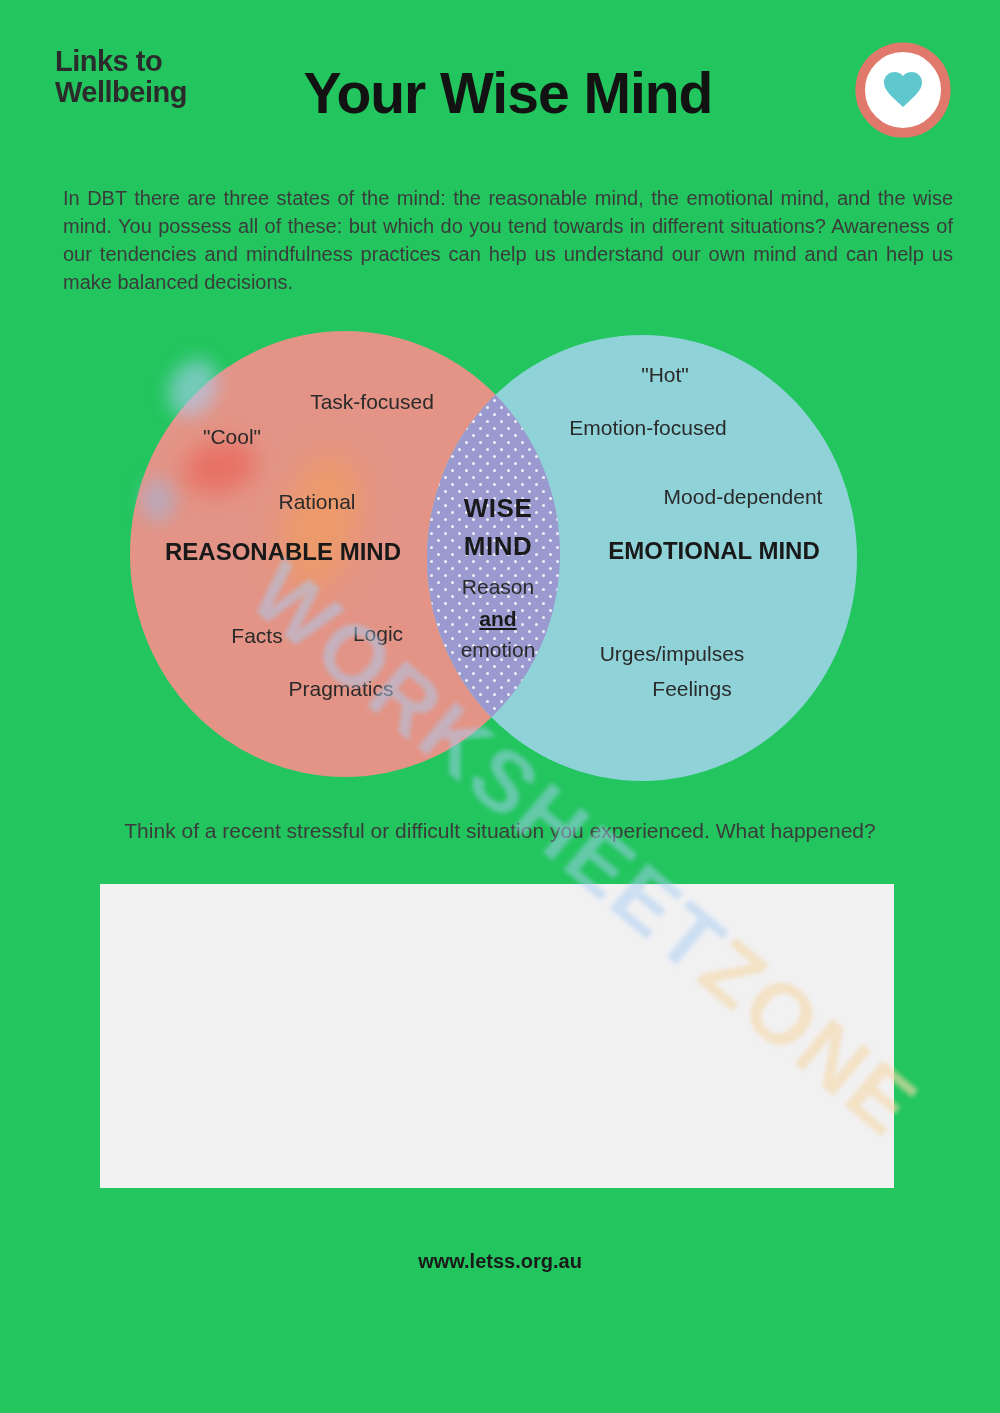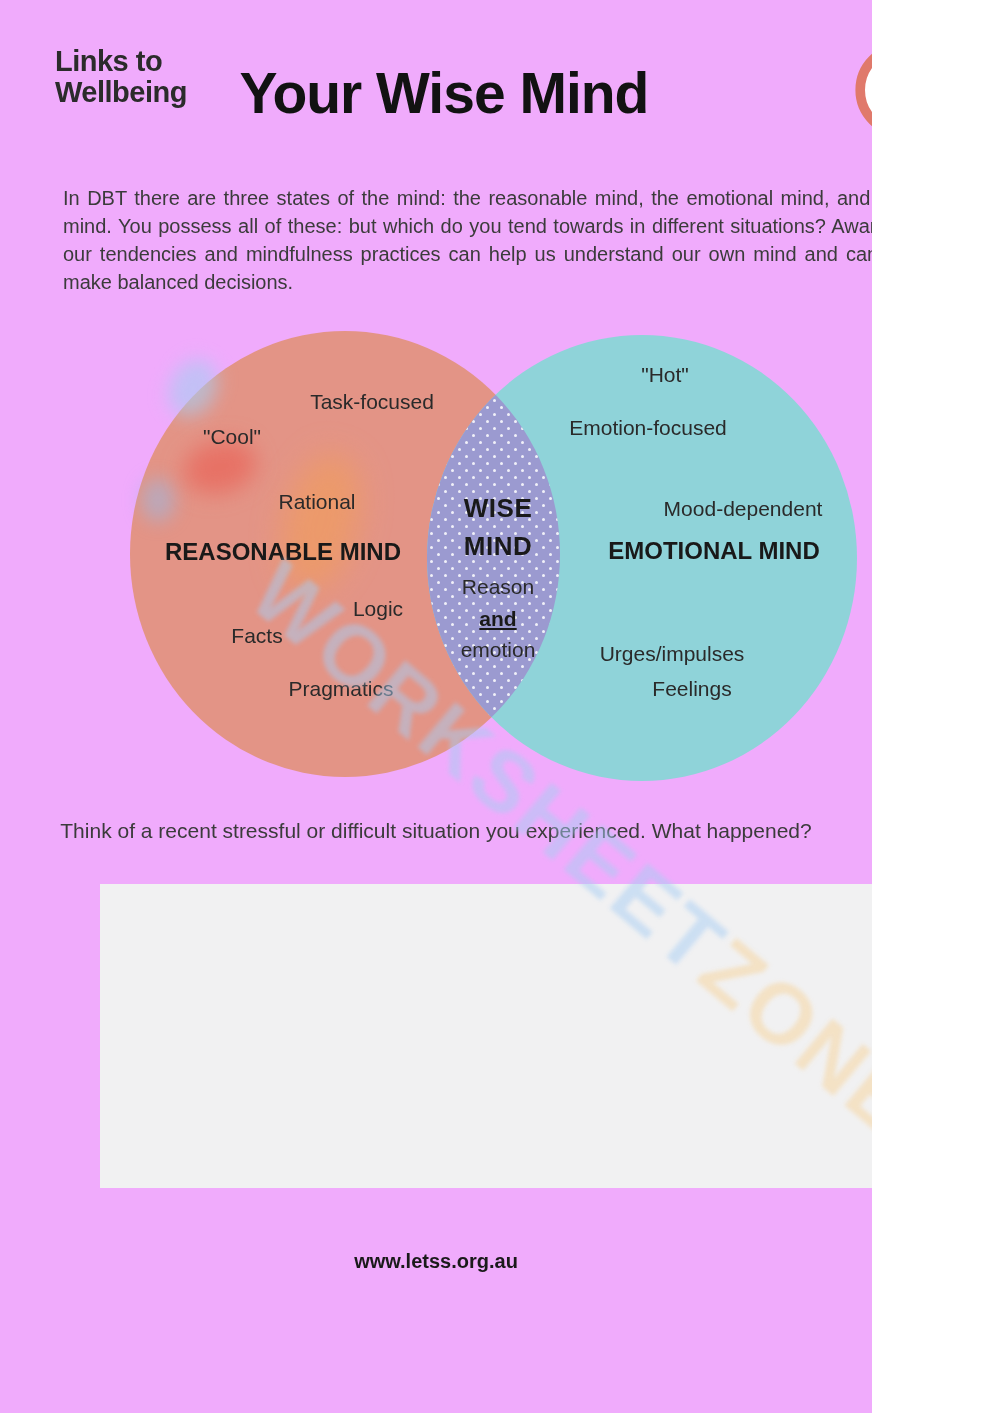--- a/index.html
+++ b/index.html
@@ -1,17 +1,17 @@
 <!DOCTYPE html>
 <html><head>
 <meta charset="utf-8">
 <style>
   html,body{margin:0;padding:0;background:#fff;}
   .page{
-    position:relative;width:872px;height:1413px;background:#f0abfc;overflow:hidden;
+    position:relative;width:1000px;height:1413px;background:#22c55e;overflow:hidden;
     font-family:"Liberation Sans","DejaVu Sans",sans-serif;color:#2b2b2b;
   }
   
   .logo{
     position:absolute;left:55px;top:46px;font-weight:bold;font-size:29px;line-height:31px;
     letter-spacing:-0.5px;
   }
   .page-title{
     position:absolute;left:8px;top:60px;width:100%;text-align:center;margin:0;
     font-size:57px;font-weight:bold;letter-spacing:-1px;color:#121212;
@@ -106,30 +106,30 @@
     <div class="blob b2"></div>
     <div class="blob b3"></div>
     <div class="blob b4"></div>
 
     <div id="venn-labels">
         <div class="vlabel plain" style="left: 372px; top: 402px;">Task-focused</div>
         <div class="vlabel plain" style="left: 232px; top: 437px;">"Cool"</div>
         <div class="vlabel plain" style="left: 317px; top: 502px;">Rational</div>
         <div class="vlabel title" style="left: 283px; top: 552px;">REASONABLE MIND</div>
         <div class="vlabel plain" style="left: 257px; top: 636px; text-align: right;">Facts</div>
-        <div class="vlabel plain" style="left: 378px; top: 609px;">Logic</div>
+        <div class="vlabel plain" style="left: 378px; top: 634px;">Logic</div>
         <div class="vlabel plain" style="left: 341px; top: 689px;">Pragmatics</div>
         <div class="vlabel wise" style="left: 498px; top: 508px;">WISE</div>
         <div class="vlabel wise" style="left: 498px; top: 546px;">MIND</div>
         <div class="vlabel plain" style="left: 498px; top: 587px;">Reason</div>
         <div class="vlabel and" style="left: 498px; top: 619px;">and</div>
         <div class="vlabel plain" style="left: 498px; top: 650px;">emotion</div>
         <div class="vlabel plain" style="left: 665px; top: 375px;">"Hot"</div>
         <div class="vlabel plain" style="left: 648px; top: 428px;">Emotion-focused</div>
-        <div class="vlabel plain" style="left: 743px; top: 509px;">Mood-dependent</div>
+        <div class="vlabel plain" style="left: 743px; top: 497px;">Mood-dependent</div>
         <div class="vlabel title" style="left: 714px; top: 551px;">EMOTIONAL MIND</div>
         <div class="vlabel plain" style="left: 672px; top: 654px;">Urges/impulses</div>
         <div class="vlabel plain" style="left: 692px; top: 689px;">Feelings</div>
       </div>
   </div>
 
   <div class="prompt">Think of a recent stressful or difficult situation you experienced. What happened?</div>
 
   <textarea class="answer-box" style=""></textarea>
 

